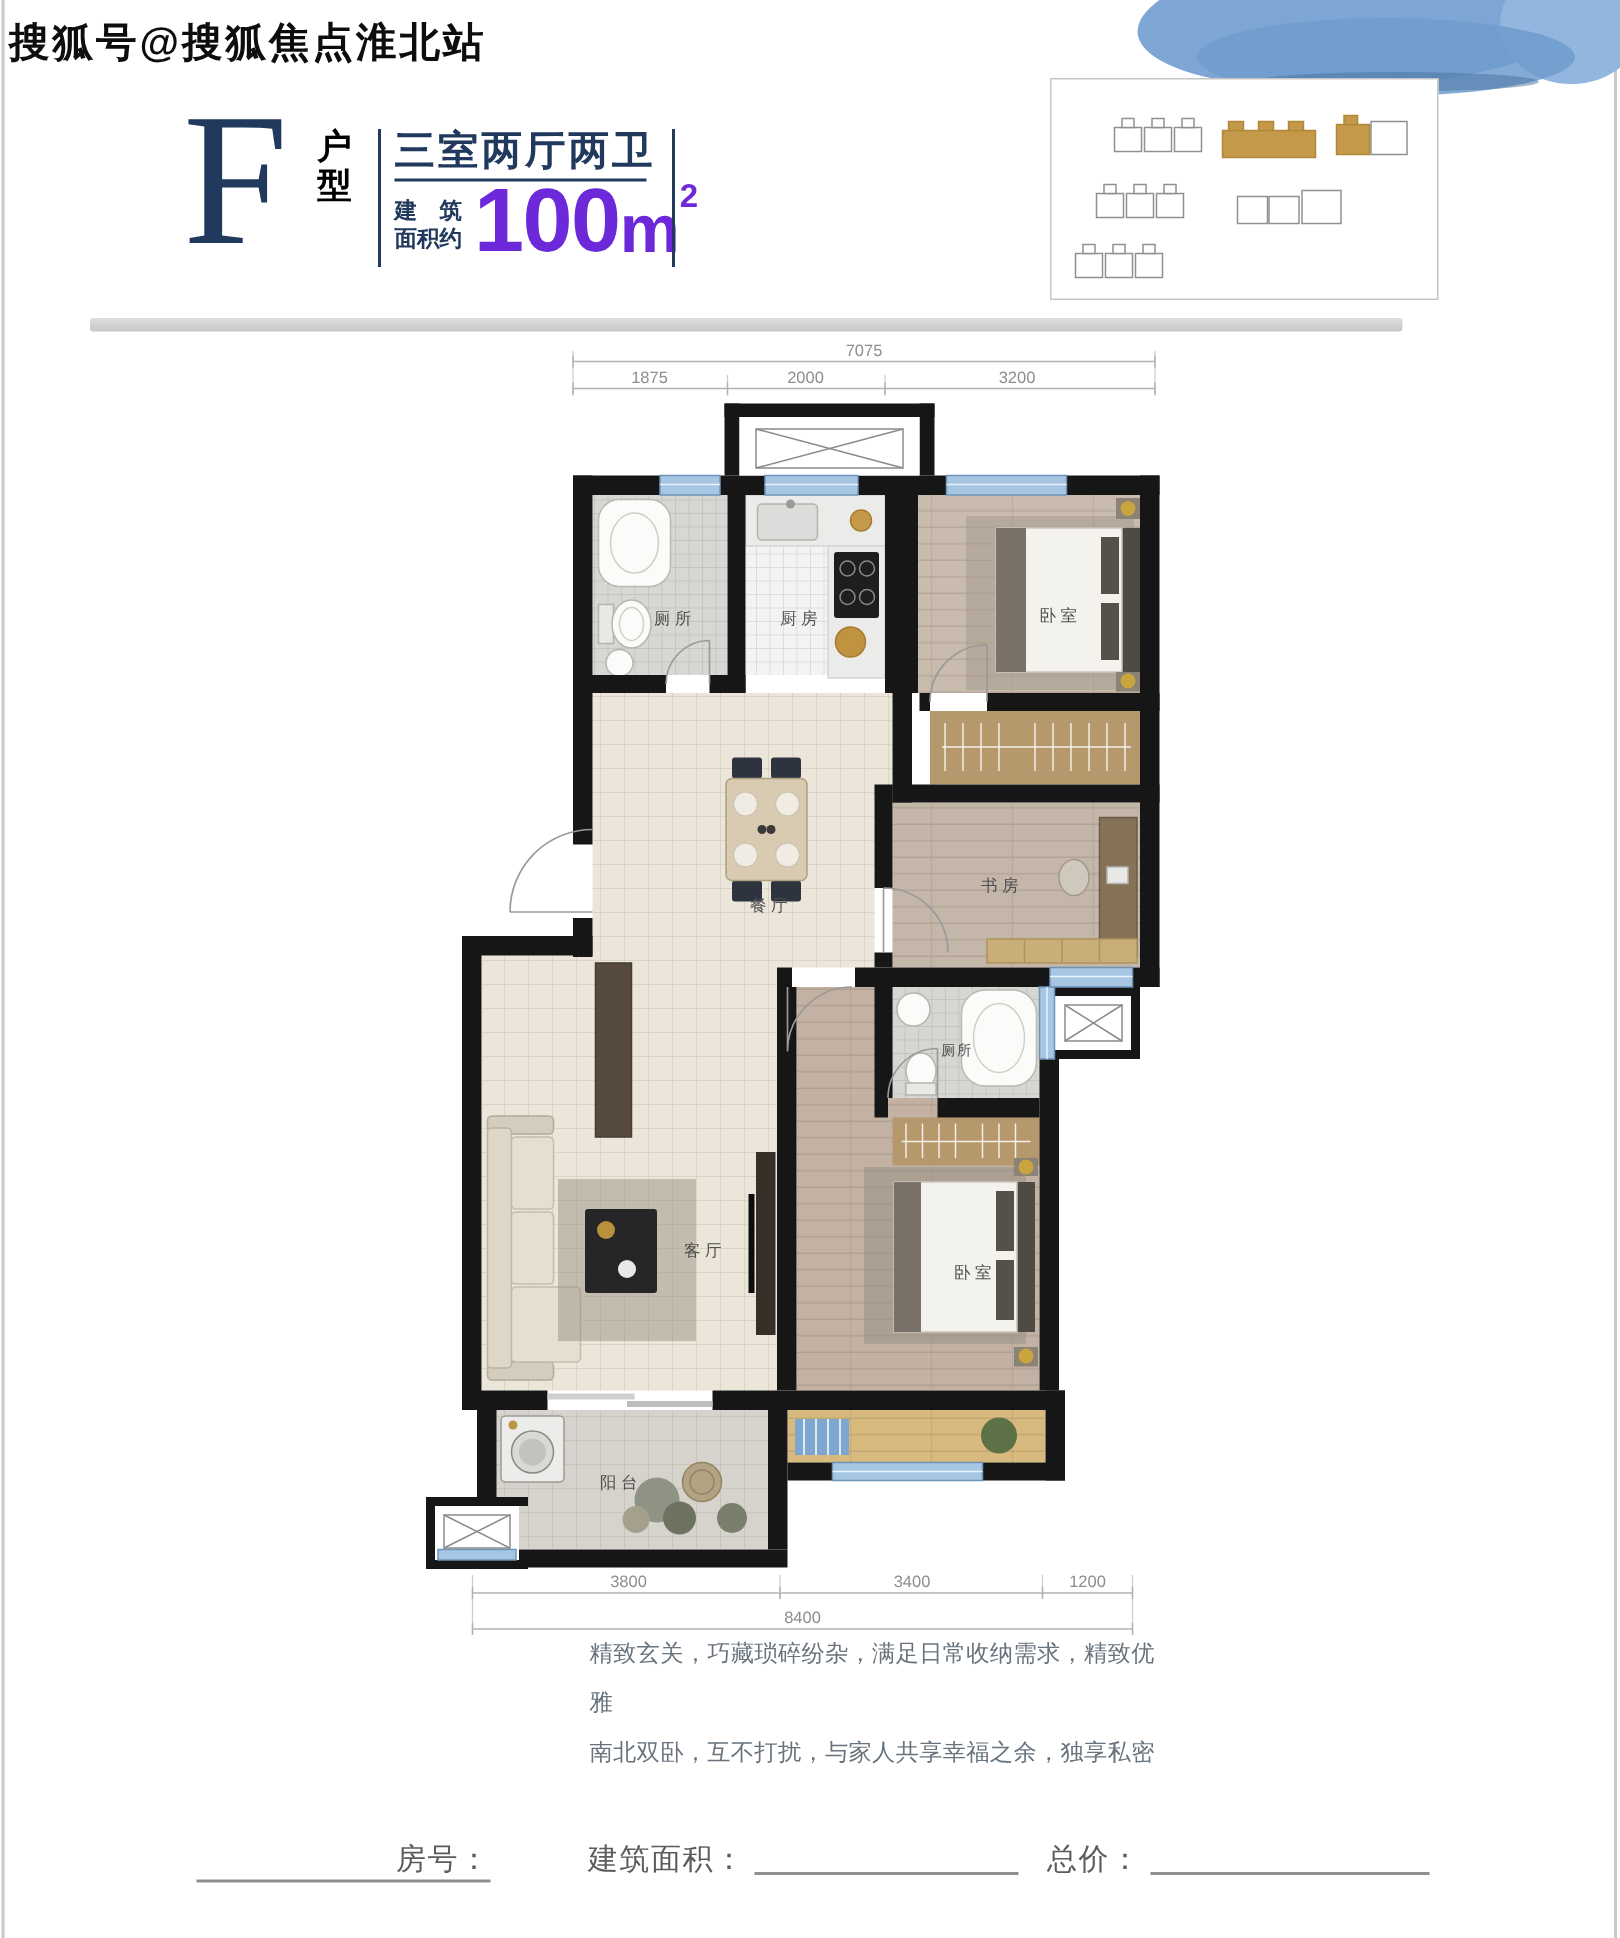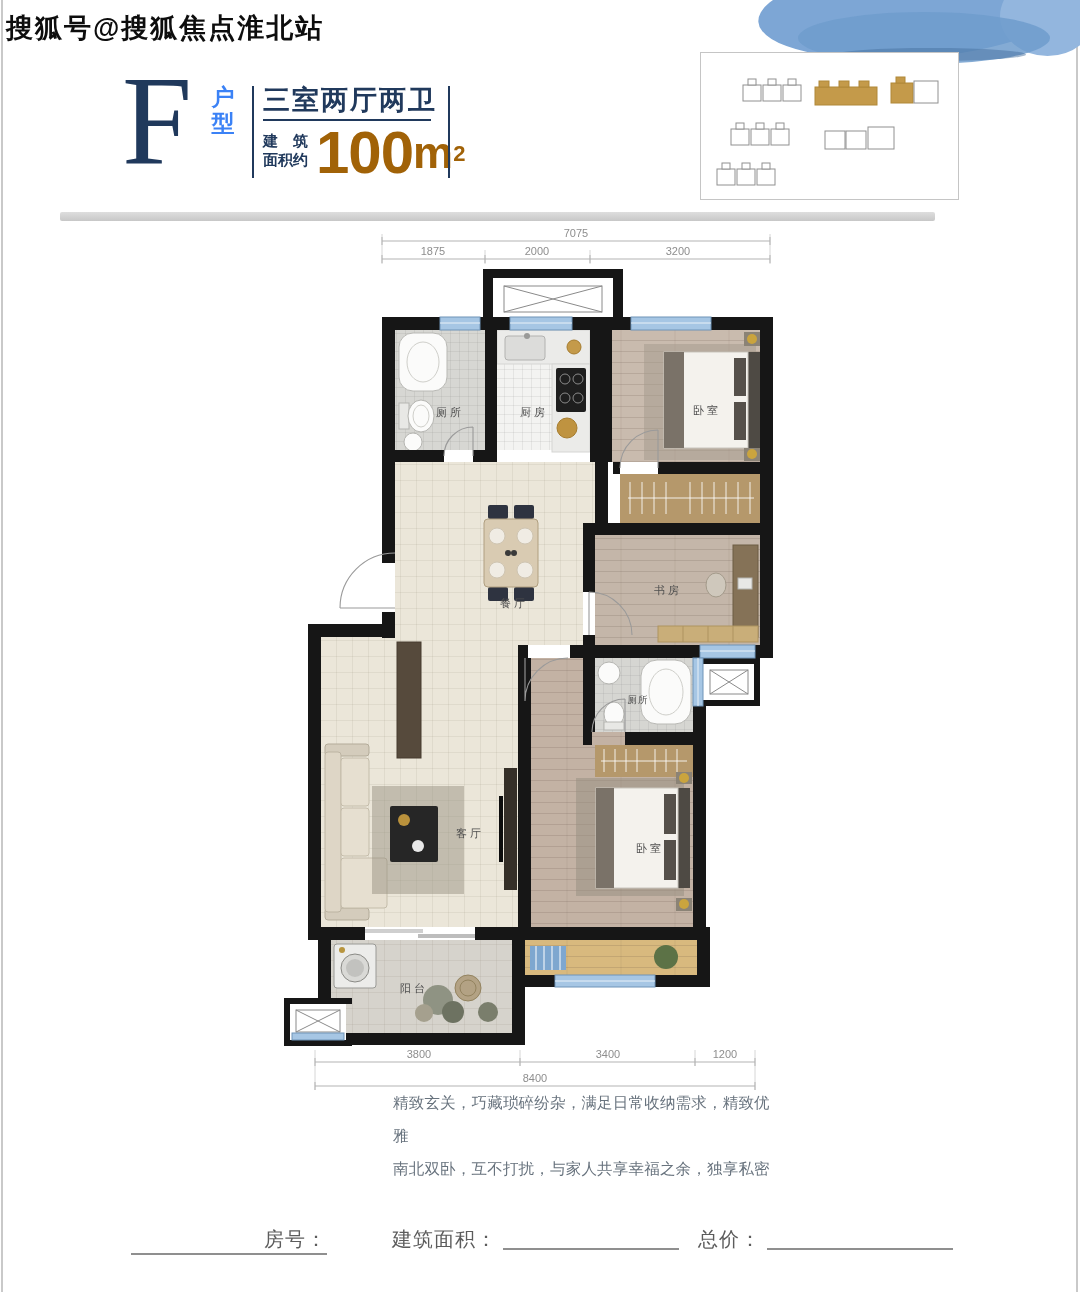--- a/index.html
+++ b/index.html
@@ -9,27 +9,27 @@
   .edge{position:absolute;top:0;width:2px;height:1292px;background:#c9c9c9;}
   
   .watermark{position:absolute;left:6px;top:10px;font-size:27px;font-weight:bold;
     color:#0d0d0d;letter-spacing:2px;}
   
   .blob{position:absolute;border-radius:50%;}
   
   .type-letter{position:absolute;left:122px;top:58px;font-family:"Liberation Serif","DejaVu Serif",serif;
     font-size:126px;line-height:1.0;color:#20395c;}
   .type-letter-label{position:absolute;left:210px;top:84px;width:26px;font-size:23px;line-height:26px;
-    color:#3b82f6;font-weight:600;text-align:center;}
+    color:#000000;font-weight:600;text-align:center;}
   .vline{position:absolute;width:2px;background:#20395c;}
   .layout-title{position:absolute;left:263px;top:82px;font-size:27px;font-weight:700;
     color:#20395c;letter-spacing:2px;}
   .title-underline{position:absolute;left:263px;top:119px;width:168px;height:2px;background:#20395c;}
   .area-label{position:absolute;left:263px;top:131px;font-size:15px;line-height:19px;color:#20395c;font-weight:600;}
-  .area-figure{position:absolute;left:316px;top:118px;color:#a16207;display:flex;align-items:center;}
+  .area-figure{position:absolute;left:316px;top:118px;color:#6d28d9;display:flex;align-items:flex-start;}
   .area-value{font-size:60px;font-weight:600;line-height:58px;letter-spacing:-1px;}
   .area-unit{font-size:45px;font-weight:600;line-height:70px;}
   .area-sup{font-size:22px;font-weight:600;line-height:22px;margin-top:2px;}
   
   .divider-bar{position:absolute;left:60px;top:212px;width:875px;height:9px;border-radius:2px;
     background:linear-gradient(#dedede,#c7c7c7);}
   
   .sitemap{position:absolute;left:700px;top:52px;width:257px;height:146px;background:#fff;
     border:1px solid #c5c5c5;}
   

